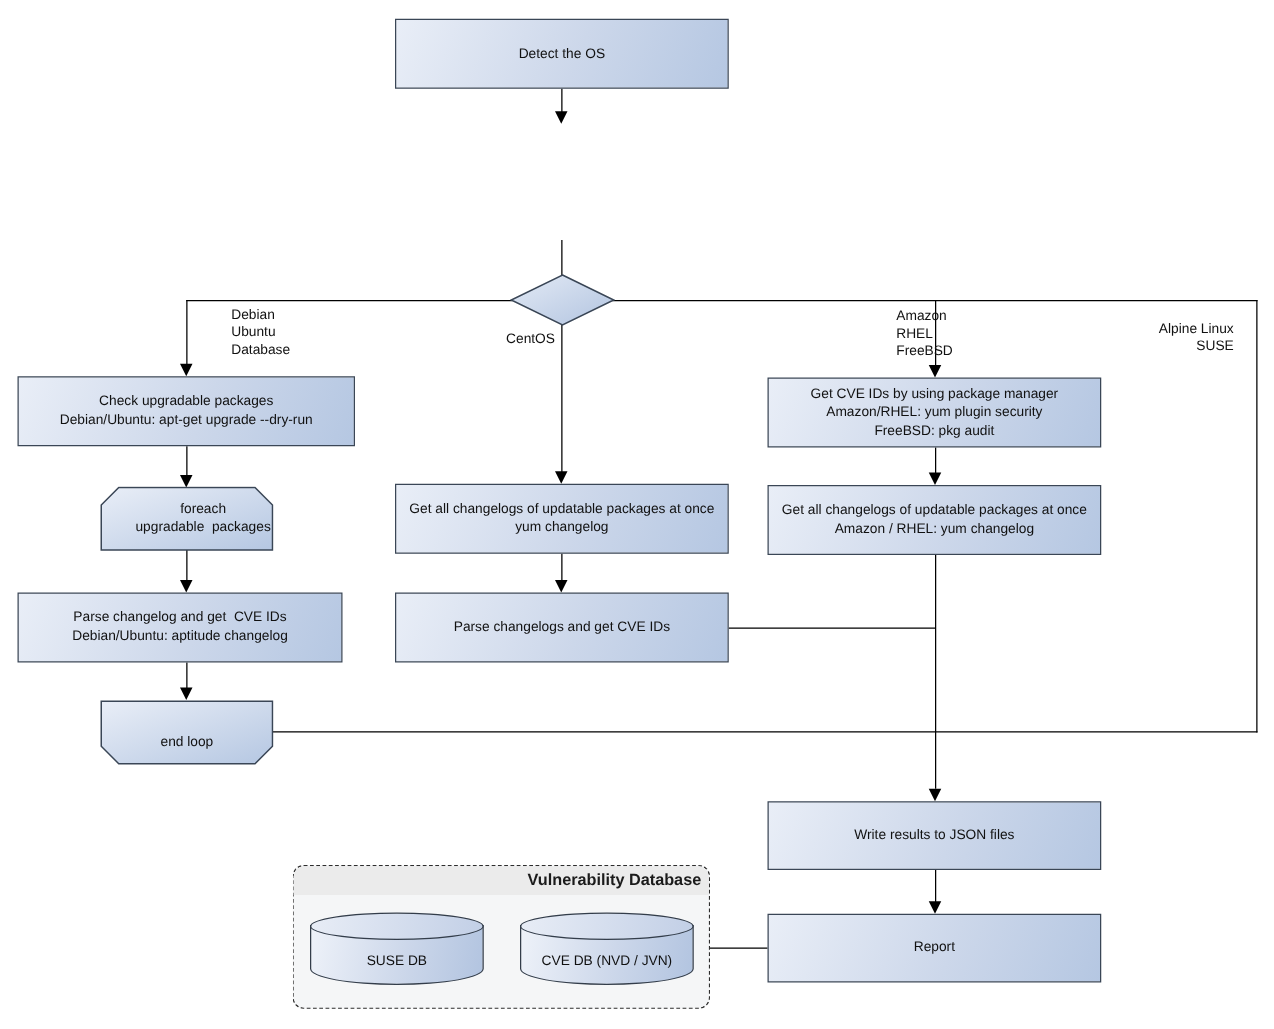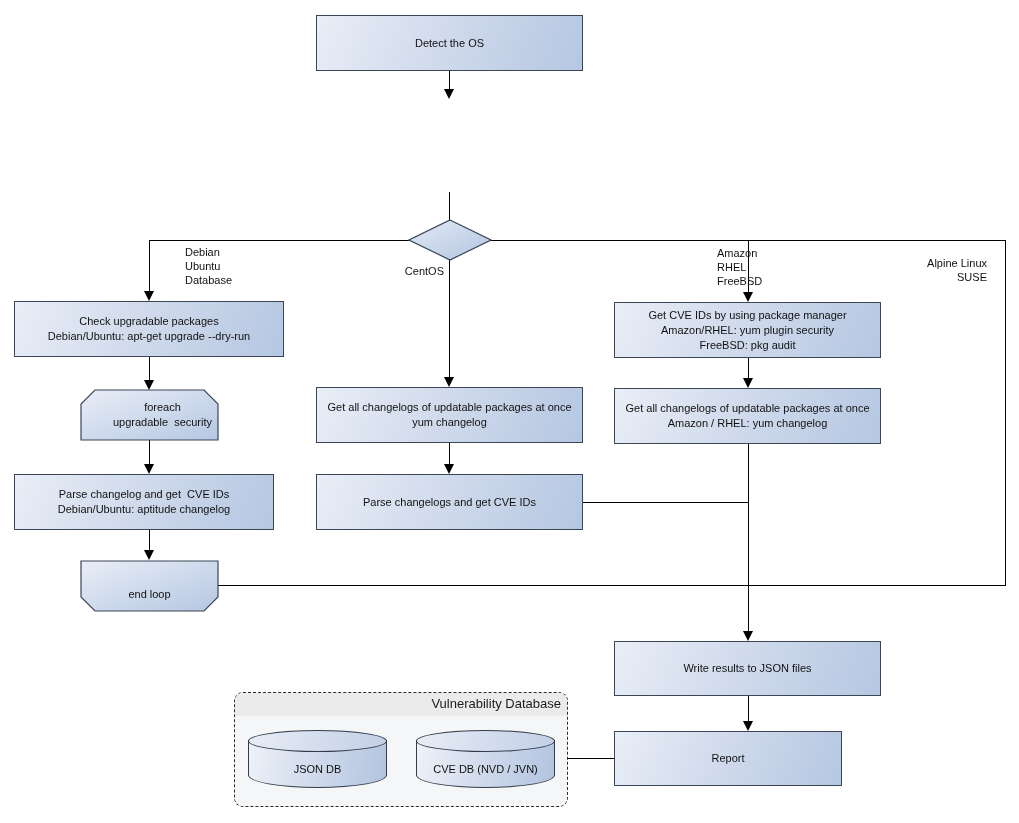--- a/index.html
+++ b/index.html
@@ -36,20 +36,21 @@
     background:#f5f6f7; border:1.5px dashed #2d2d2d; border-radius:9px;
     box-sizing:border-box;
   }
   #db-band {
     position:absolute; left:0; top:0; right:0; height:23px;
     background:#ebebeb; border-radius:8px 8px 0 0;
   }
   #db-title {
     position:absolute; right:6px; top:3px; font-size:13px; color:#1b1b1b;
     white-space:pre;
+    font-weight:bold;
   }
   .cyl { position:absolute; width:139px; height:58px; }
   .cyl-body {
     position:absolute; left:0; top:10px; width:137px; height:46px;
     border:1px solid #333d4a;
     border-radius:0 0 70px 70px / 0 0 13px 13px;
     background:linear-gradient(100deg,#eef2f9 0%,#ccd7ea 55%,#b2c4e0 100%);
   }
   .cyl-top {
     position:absolute; left:0; top:0; width:137px; height:20px;
@@ -122,21 +123,21 @@
     <defs>
       <linearGradient id="g2" x1="0" y1="0" x2="1" y2="1">
         <stop offset="0" stop-color="#e9eef7"></stop>
           <stop offset="1" stop-color="#b5c7e2"></stop>
       </linearGradient>
     </defs>
     <polygon points="15,1 124,1 138,15 138,51 1,51 1,15" fill="url(#g2)" stroke="#3a4656" stroke-width="1.2"></polygon>
   </svg>
   <div class="shape-text" style="left:80px;top:389px;width:165px;height:52px">
     <div class="tl">foreach</div>
-    <div class="tl">upgradable  security</div>
+    <div class="tl">upgradable  packages</div>
   </div>
 
   <div class="node" style="left:14px;top:474px;width:260px;height:56px">
     <div class="tl">Parse changelog and get  CVE IDs</div>
     <div class="tl">Debian/Ubuntu: aptitude changelog</div>
   </div>
 
   <svg class="svgshape" style="left:80px;top:560px" width="139" height="52">
     <defs>
       <linearGradient id="g3" x1="0" y1="0" x2="1" y2="1">
@@ -167,21 +168,21 @@
 
   <div class="node" style="left:614px;top:388px;width:267px;height:56px">
     <div class="tl">Get all changelogs of updatable packages at once</div>
     <div class="tl">Amazon / RHEL: yum changelog</div>
   </div>
 
   <div class="node" style="left:614px;top:641px;width:267px;height:55px">
     <div class="tl">Write results to JSON files</div>
   </div>
 
-  <div class="node" style="left:614px;top:731px;width:228px;height:55px">
+  <div class="node" style="left:614px;top:731px;width:267px;height:55px">
     <div class="tl">Report</div>
   </div>
 
   <div class="elabel ta-c" style="left:149px;top:245px;width:72px">
     <div>Debian</div>
     <div>Ubuntu</div>
     <div>Database</div>
   </div>
 
   <div class="elabel ta-r" style="left:374px;top:264px;width:70px">
@@ -201,21 +202,21 @@
 
   <div id="db-container">
     <div id="db-band">
       <div id="db-title">Vulnerability Database</div>
     </div>
   </div>
 
   <div class="cyl" style="left:248px;top:730px">
     <div class="cyl-body"></div>
     <div class="cyl-top"></div>
-    <div class="cyl-label">JSON DB</div>
+    <div class="cyl-label">SUSE DB</div>
   </div>
 
   <div class="cyl" style="left:416px;top:730px">
     <div class="cyl-body"></div>
     <div class="cyl-top"></div>
     <div class="cyl-label">CVE DB (NVD / JVN)</div>
   </div>
 
 </div>
 

